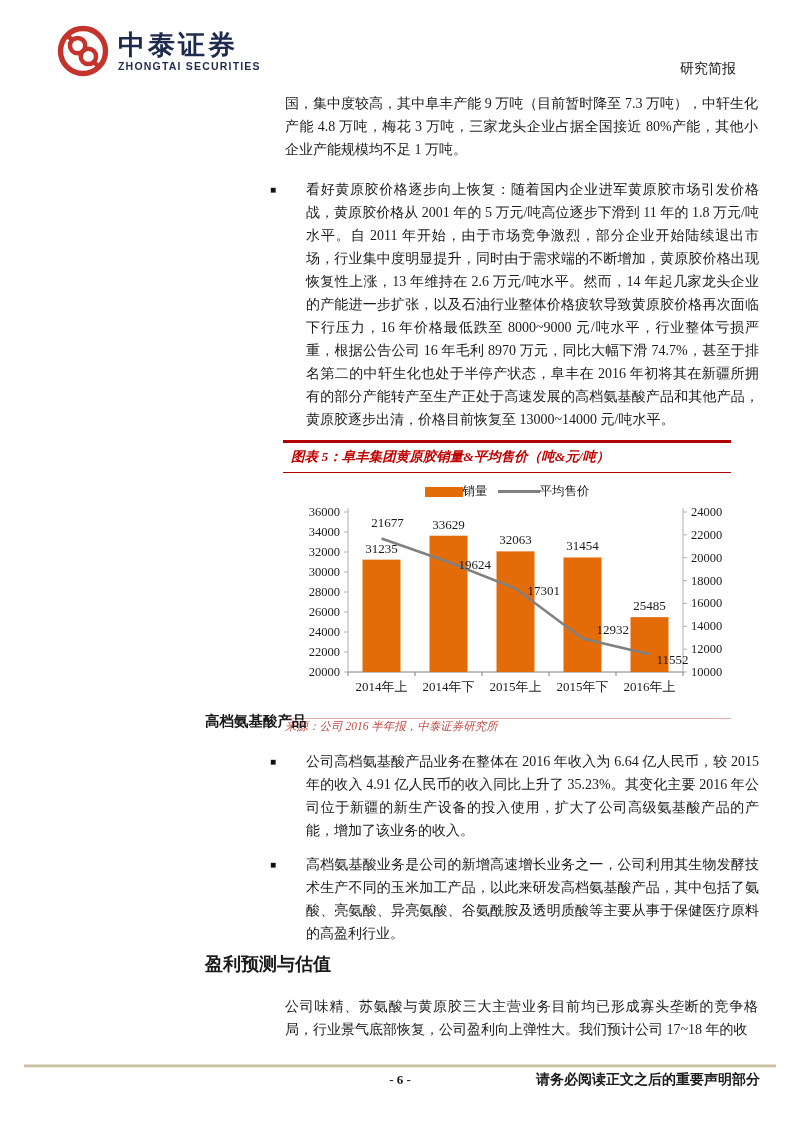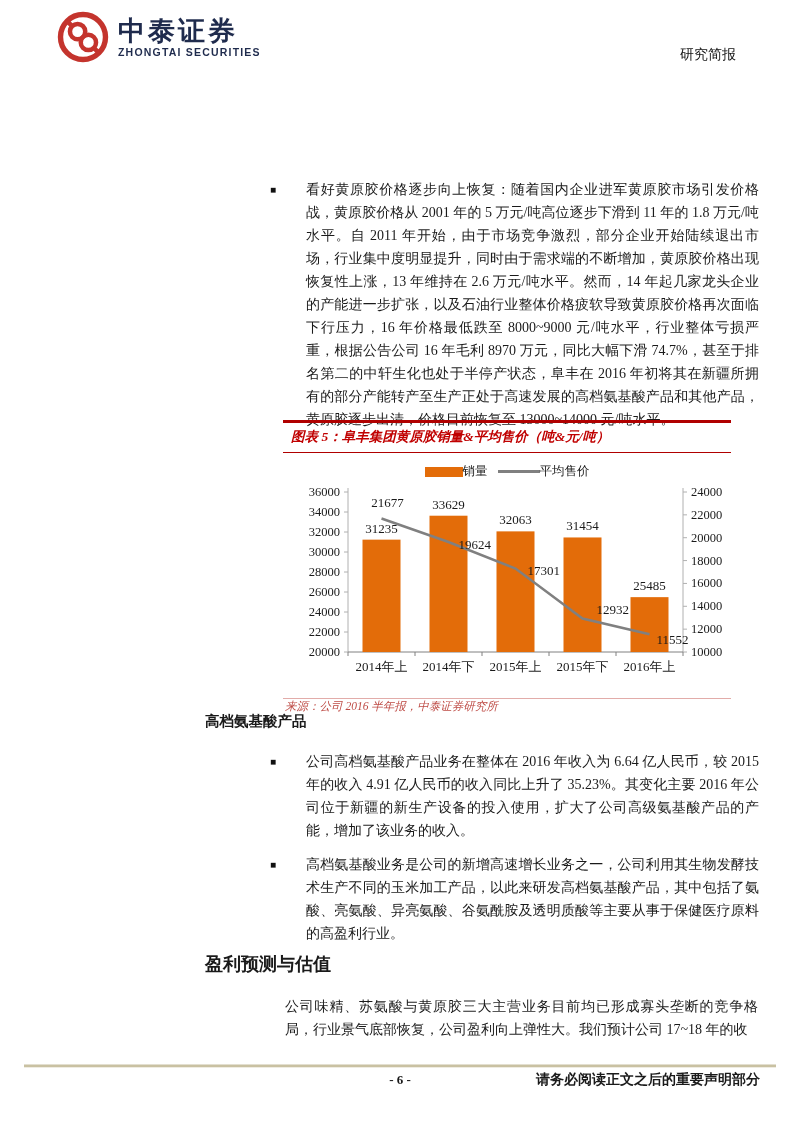--- a/index.html
+++ b/index.html
@@ -2,41 +2,41 @@
 <html><head>
 <meta charset="utf-8">
 <style>
   * { margin:0; padding:0; box-sizing:border-box; }
   body { background:#e8e8e8; font-family:"Liberation Serif", serif; }
   .page {
     position:relative; width:800px; height:1131px; margin:0 auto;
     background:#ffffff; color:#1a1a1a; overflow:hidden;
   }
   
-  .header { position:absolute; top:10px; left:56px; right:64px; display:flex; justify-content:space-between; align-items:flex-start; }
+  .header { position:absolute; top:24px; left:56px; right:64px; display:flex; justify-content:space-between; align-items:flex-start; }
   .brand { display:flex; align-items:center; gap:8px; }
   .brand-text { display:flex; flex-direction:column; }
   .brand-cn { font-size:27px; font-weight:bold; color:#1f2b4d; letter-spacing:3px; line-height:30px; font-family:"Liberation Sans", sans-serif; }
   .brand-en { font-size:10.5px; font-weight:bold; color:#1f2b4d; letter-spacing:1.2px; font-family:"Liberation Sans", sans-serif; }
   .report-type { font-size:14px; margin-top:36px; color:#111; }
   
   .para { position:absolute; font-size:14px; line-height:23px; text-align:justify; }
   .p-cont { left:285px; top:92px; width:473px; }
   .bullet { position:absolute; display:flex; font-size:14px; line-height:23px; }
   .bullet .marker { font-size:10px; line-height:23px; width:36px; flex:0 0 36px; color:#111; }
   .bullet .btext { flex:1; text-align:justify; }
   .bullet-xanthan { left:270px; top:178px; width:489px; }
   .bullet-amino1 { left:270px; top:750px; width:489px; }
   .bullet-amino2 { left:270px; top:853px; width:489px; }
   .b-strong { font-weight:normal; }
   .sec-head-sm { position:absolute; left:205px; top:712px; font-size:14.5px; font-weight:bold; }
   .sec-head-lg { position:absolute; left:205px; top:952px; font-size:18px; font-weight:bold; }
   .p-forecast { left:285px; top:995px; width:473px; }
   
-  .figure { position:absolute; left:283px; top:420px; width:448px; }
+  .figure { position:absolute; left:283px; top:440px; width:448px; }
   .fig-header { border-top:3px solid #b00000; border-bottom:1px solid #b00000; padding:4px 6px 6px 8px; }
   .fig-title { color:#c00000; font-weight:bold; font-style:italic; font-size:13.5px; }
   .legend { display:flex; justify-content:center; align-items:center; gap:10px; margin-top:10px; font-size:12.5px; }
   .legend-group { display:flex; align-items:center; gap:0; }
   .sw-bar { width:38px; height:10px; background:#E36C09; }
   .sw-line { width:42px; height:2.5px; background:#808080; }
   .legend + svg { display:block; }
   .fig-source { border-top:1px solid #e2aca9; margin-top:16px; padding:0 2px 0; color:#be4b45; font-size:11.5px; font-style:italic; }
   
   .footer-rule { position:absolute; left:24px; right:24px; top:1064px; height:4px;
@@ -59,20 +59,21 @@
         <line x1="42" y1="42" x2="48" y2="48" stroke="#c4342d" stroke-width="5"></line>
       </svg>
       <div class="brand-text">
         <span class="brand-cn">中泰证券</span>
         <span class="brand-en">ZHONGTAI SECURITIES</span>
       </div>
     </div>
     <div class="report-type">研究简报</div>
   </div>
 
+  <div class="para p-cont">国，集中度较高，其中阜丰产能 9 万吨（目前暂时降至 7.3 万吨），中轩生化产能 4.8 万吨，梅花 3 万吨，三家龙头企业占据全国接近 80%产能，其他小企业产能规模均不足 1 万吨。</div>
 
   <div class="bullet bullet-xanthan">
     <span class="marker">■</span>
     <span class="btext"><span class="b-strong">看好黄原胶价格逐步向上恢复：</span><span>随着国内企业进军黄原胶市场引发价格战，黄原胶价格从 2001 年的 5 万元/吨高位逐步下滑到 11 年的 1.8 万元/吨水平。自 2011 年开始，由于市场竞争激烈，部分企业开始陆续退出市场，行业集中度明显提升，同时由于需求端的不断增加，黄原胶价格出现恢复性上涨，13 年维持在 2.6 万元/吨水平。然而，14 年起几家龙头企业的产能进一步扩张，以及石油行业整体价格疲软导致黄原胶价格再次面临下行压力，16 年价格最低跌至 8000~9000 元/吨水平，行业整体亏损严重，根据公告公司 16 年毛利 8970 万元，同比大幅下滑 74.7%，甚至于排名第二的中轩生化也处于半停产状态，阜丰在 2016 年初将其在新疆所拥有的部分产能转产至生产正处于高速发展的高档氨基酸产品和其他产品，黄原胶逐步出清，价格目前恢复至 13000~14000 元/吨水平。</span></span>
   </div>
 
   <div class="figure">
     <div class="fig-header">
       <span class="fig-title">图表 5：阜丰集团黄原胶销量&amp;平均售价（吨&amp;元/吨）</span>
     </div>

